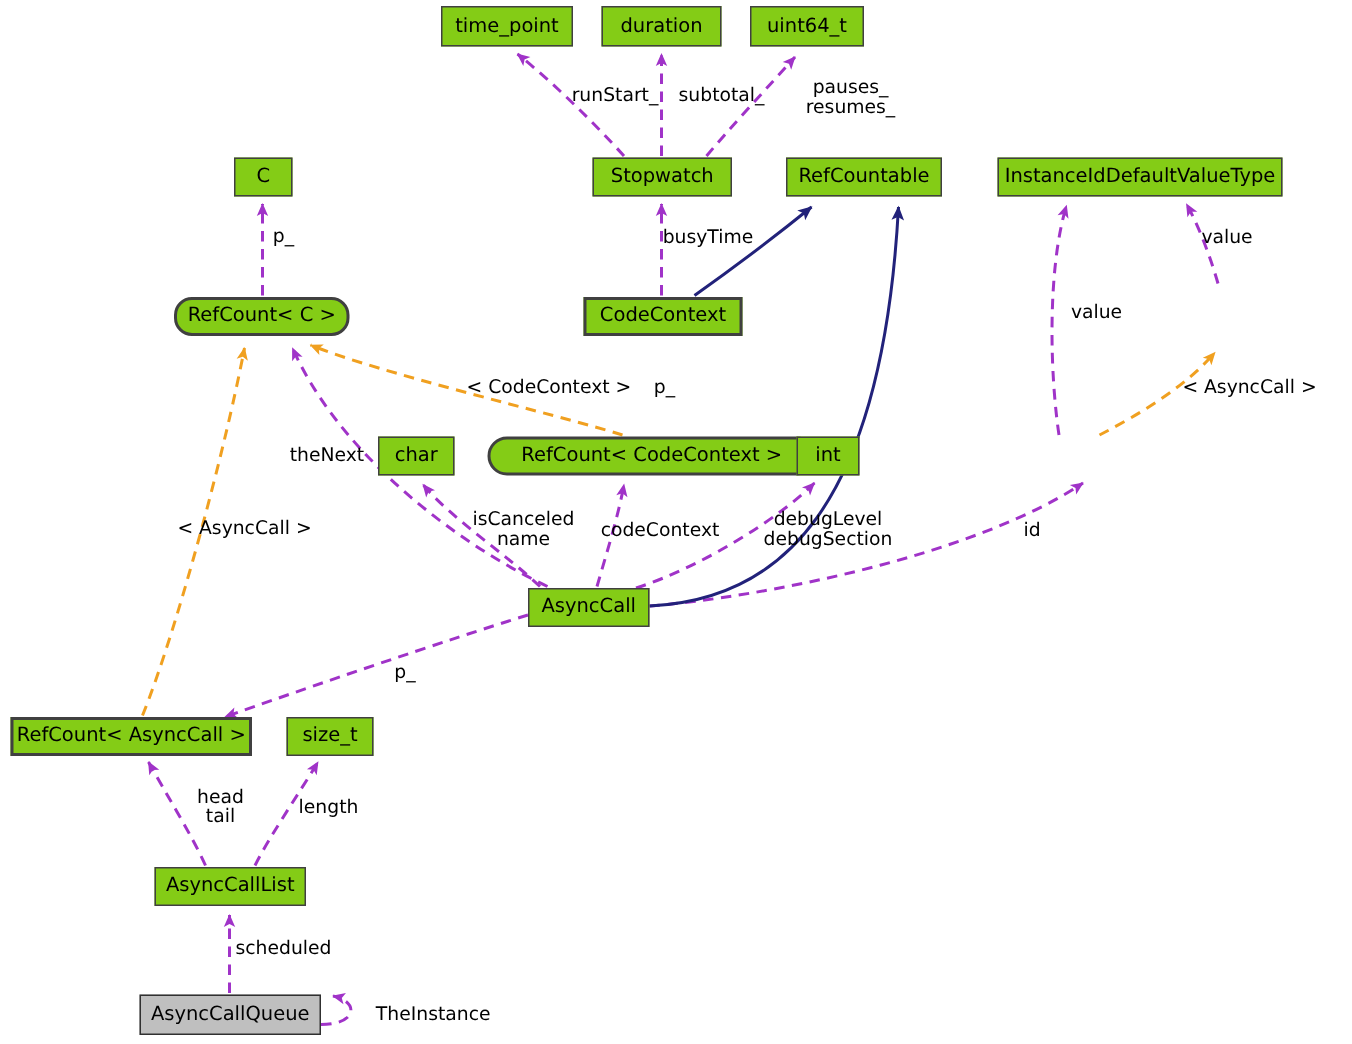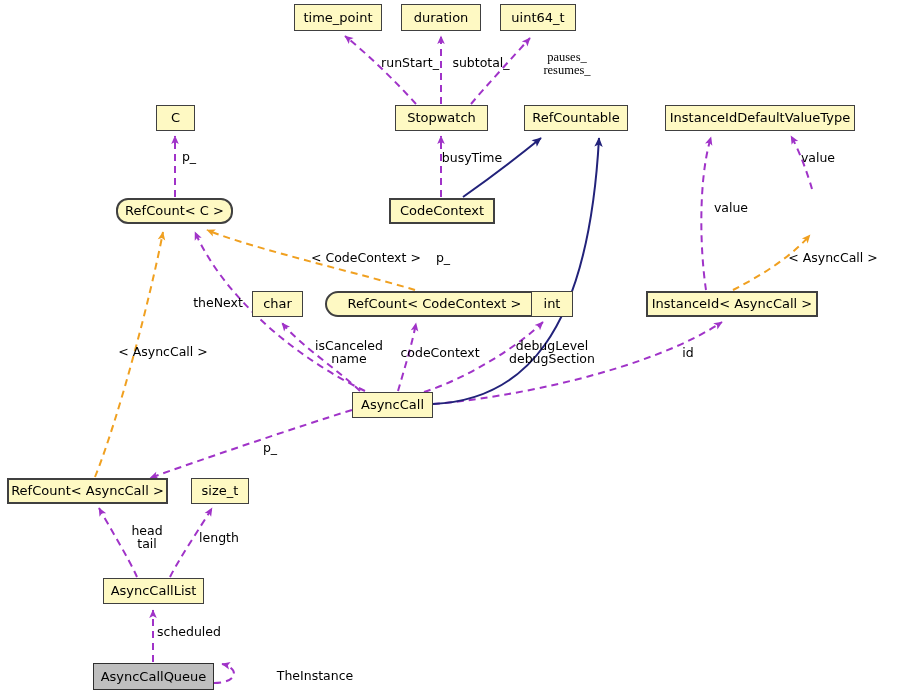--- a/index.html
+++ b/index.html
@@ -1,20 +1,20 @@
 <!DOCTYPE html>
 <html><head>
 <meta charset="utf-8">
 <style>
   html,body{margin:0;padding:0;background:#ffffff;}
   body{width:901px;height:696px;position:relative;overflow:hidden;
        font-family:"DejaVu Sans","Liberation Sans",sans-serif;}
   #diagram{position:absolute;left:0;top:0;width:901px;height:696px;}
   svg.layer{position:absolute;left:0;top:0;width:901px;height:696px;pointer-events:none;}
-  .node{position:absolute;box-sizing:border-box;background:#fef9c3;
+  .node{position:absolute;box-sizing:border-box;background:#84cc16;
         border:1px solid #404040;display:flex;align-items:center;justify-content:center;
         text-align:center;color:#000000;font-size:13px;line-height:14px;
         white-space:pre;letter-spacing:0px;}
   .node.hl{background:#bfbfbf;border:1px solid #303030;}
   .node.thick{border-width:2px;}
   .edge-label{position:absolute;color:#000000;font-size:12.5px;line-height:13px;
               white-space:pre;text-align:center;}
 </style>
 </head>
 <body>
@@ -74,33 +74,32 @@
   <div class="node" style="left:395px;top:105px;width:93px;height:26px;">Stopwatch</div>
   <div class="node" style="left:524px;top:105px;width:104px;height:26px;">RefCountable</div>
   <div class="node" style="left:665px;top:105px;width:190px;height:26px;">InstanceIdDefaultValueType</div>
 
   <div class="node thick" style="left:116px;top:198px;width:117px;height:26px;border-radius:12px;">RefCount&lt; C &gt;</div>
   <div class="node thick" style="left:389px;top:198px;width:106px;height:26px;">CodeContext</div>
 
   <div class="node" style="left:252px;top:291px;width:51px;height:26px;">char</div>
   <div class="node thick" style="left:325px;top:291px;width:219px;height:26px;border-radius:13px;">RefCount&lt; CodeContext &gt;</div>
   <div class="node" style="left:531px;top:291px;width:42px;height:26px;">int</div>
-  <div class="node thick" style="left:646px;top:291px;width:172px;height:26px;">InstanceId&lt; AsyncCall &gt;</div>
 
   <div class="node" style="left:352px;top:392px;width:81px;height:26px;">AsyncCall</div>
 
   <div class="node thick" style="left:7px;top:478px;width:161px;height:26px;">RefCount&lt; AsyncCall &gt;</div>
   <div class="node" style="left:191px;top:478px;width:58px;height:26px;">size_t</div>
 
   <div class="node" style="left:103px;top:578px;width:101px;height:26px;">AsyncCallList</div>
   <div class="node hl" style="left:93px;top:663px;width:121px;height:27px;text-align:center;">AsyncCallQueue</div>
 
   <div class="edge-label" style="left:375px;top:56px;width:70px;">runStart_</div>
   <div class="edge-label" style="left:447px;top:56px;width:68px;">subtotal_</div>
-  <div class="edge-label" style="left:531px;top:51px;width:72px;font-family:Liberation Serif, serif;">pauses_
+  <div class="edge-label" style="left:531px;top:51px;width:72px;">pauses_
 resumes_</div>
   <div class="edge-label" style="left:797px;top:151px;width:42px;">value</div>
   <div class="edge-label" style="left:178px;top:150px;width:22px;">p_</div>
   <div class="edge-label" style="left:438px;top:151px;width:68px;">busyTime</div>
   <div class="edge-label" style="left:710px;top:201px;width:42px;">value</div>
   <div class="edge-label" style="left:311px;top:251px;width:108px;">&lt; CodeContext &gt;</div>
   <div class="edge-label" style="left:432px;top:251px;width:22px;">p_</div>
   <div class="edge-label" style="left:786px;top:251px;width:94px;">&lt; AsyncCall &gt;</div>
   <div class="edge-label" style="left:189px;top:296px;width:58px;">theNext</div>
   <div class="edge-label" style="left:116px;top:345px;width:94px;">&lt; AsyncCall &gt;</div>
@@ -108,15 +107,15 @@
 name</div>
   <div class="edge-label" style="left:396px;top:346px;width:88px;">codeContext</div>
   <div class="edge-label" style="left:506px;top:339px;width:92px;">debugLevel
 debugSection</div>
   <div class="edge-label" style="left:680px;top:346px;width:16px;">id</div>
   <div class="edge-label" style="left:259px;top:441px;width:22px;">p_</div>
   <div class="edge-label" style="left:126px;top:524px;width:42px;">head
 tail</div>
   <div class="edge-label" style="left:196px;top:531px;width:46px;">length</div>
   <div class="edge-label" style="left:152px;top:625px;width:74px;">scheduled</div>
-  <div class="edge-label" style="left:239px;top:669px;width:88px;text-align:center;margin-left:32px;">TheInstance</div>
+  <div class="edge-label" style="left:239px;top:669px;width:88px;text-align:right;">TheInstance</div>
 
 </div>
 
 </body></html>

